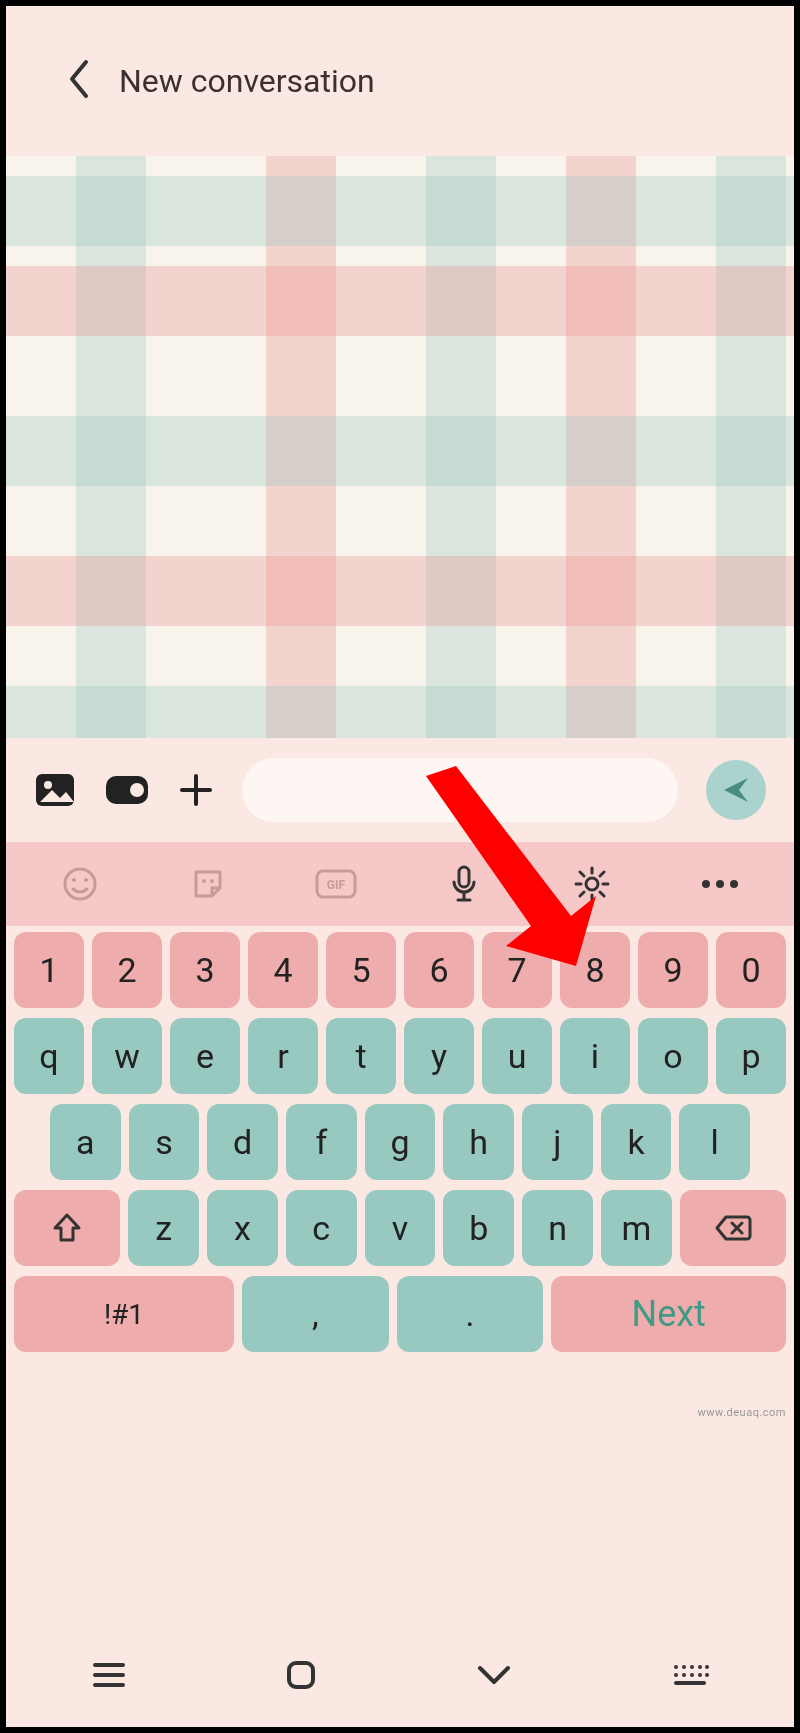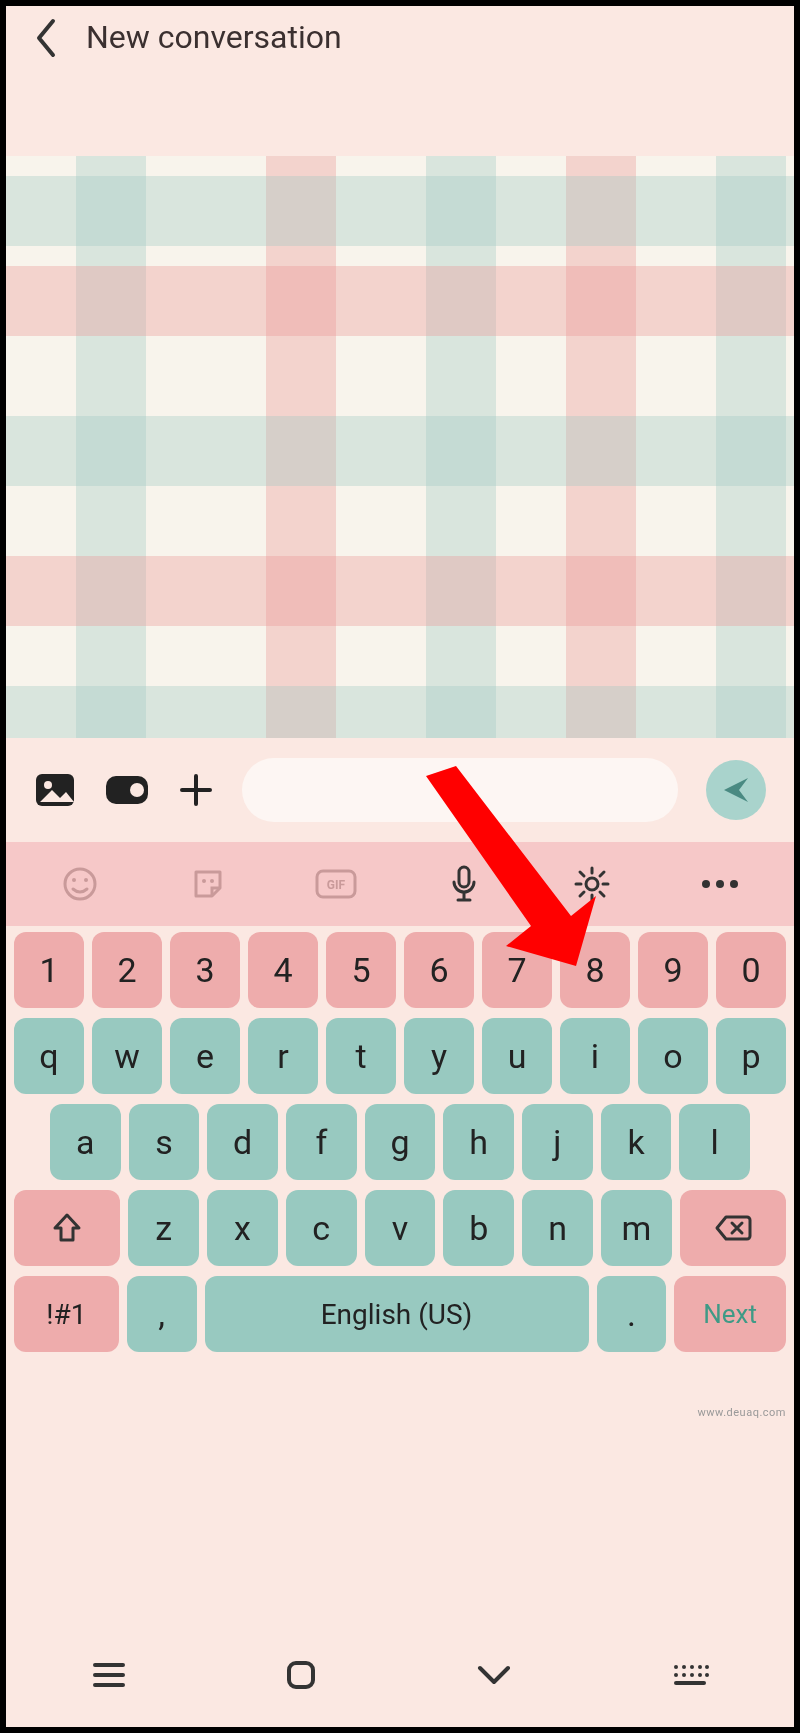--- a/index.html
+++ b/index.html
@@ -1,18 +1,18 @@
 <!DOCTYPE html>
 <html><head>
 <meta charset="utf-8">
 <style>
   * { box-sizing: border-box; margin: 0; padding: 0; font-family: -apple-system, Roboto, "Segoe UI", sans-serif; -webkit-tap-highlight-color: transparent;}
   html,body{width:800px;height:1733px;overflow:hidden;}
   .frame{width:800px;height:1733px;border:6px solid #000;background:#fbe8e2;position:relative;}
-  .header{height:150px;display:flex;align-items:flex-start;padding:12px 28px;gap:28px;}
+  .header{height:150px;display:flex;align-items:center;padding:12px 28px;gap:28px;margin-left:33px;}
   .back{color:#333;}
   .title{font-size:32px;color:#3b3030;font-weight:400;}
   .recipient-row{display:flex;align-items:center;padding:0 28px;height:78px;border-bottom:2px solid #555;margin:0 28px 0 28px;}
   .recipient-input{flex:1;border:none;background:transparent;font-size:32px;color:#444;outline:none;}
   .recipient-input::placeholder{color:#5b4f4f;}
   .add-btn{width:54px;height:54px;border-radius:50%;background:#fdf6f3;display:flex;align-items:center;justify-content:center;color:#d36b5f;font-size:40px;font-weight:300;}
   .bgarea{position:relative;height:582px;overflow:hidden;background:#f8f4ec;}
   .stripe-h{position:absolute;left:-20px;right:-20px;height:70px;background:rgba(235,150,150,.35);}
   .stripe-hb{position:absolute;left:-20px;right:-20px;height:70px;background:rgba(160,200,195,.35);}
   .stripe-v{position:absolute;top:-20px;bottom:-20px;width:70px;background:rgba(235,150,150,.35);}
@@ -25,21 +25,21 @@
   .kb-tool{width:48px;height:48px;display:flex;align-items:center;justify-content:center;color:#333;}
   .kb-tool.dim{color:#000000;}
   .keyboard{background:#fbe8e2;padding:6px 8px 12px;}
   .krow{display:flex;gap:8px;margin-bottom:10px;}
   .key{flex:1;height:76px;border-radius:12px;display:flex;align-items:center;justify-content:center;font-size:34px;color:#222;}
   .key.num{background:#eeacac;}
   .key.ltr{background:#98c9c0;}
   .key.fn{background:#eeacac;}
   .key.wide15{flex:1.5;}
   .key.space{flex:5.5;font-size:28px;}
-  .key.next{background:#eeacac;color:#3f9a86;font-size:26px;flex:1.6;}
+  .key.next{background:#eeacac;color:#3f9a86;font-size:36px;flex:1.6;}
   .krow.indent{padding:0 36px;}
   .navbar{position:absolute;left:6px;right:6px;bottom:6px;height:88px;background:#fbe8e2;display:flex;align-items:center;justify-content:space-around;}
   .nav{color:#333;}
   .arrow{position:absolute;z-index:50;pointer-events:none;}
   .watermark{position:absolute;right:8px;bottom:308px;font-size:11px;color:#999;letter-spacing:.5px;writing-mode:horizontal-tb;}
   @keyframes bl{50%{opacity:0;}}
 </style>
 </head>
 <body>
 
@@ -193,21 +193,20 @@
       <div class="key fn wide15">
         <svg width="38" height="28" viewBox="0 0 38 28">
             <path d="M12 3 H33 a3 3 0 0 1 3 3 V22 a3 3 0 0 1 -3 3 H12 L3 14 Z" stroke="#333" stroke-width="3" fill="none" stroke-linejoin="round"></path>
             <path d="M18 9l10 10M28 9l-10 10" stroke="#333" stroke-width="3" stroke-linecap="round"></path>
           </svg>
       </div>
     </div>
     <div class="krow">
       <div class="key fn" style="flex:1.5;font-size:28px;">!#1</div>
       <div class="key ltr">,</div>
-      <div class="key ltr space">English (US)</div>
       <div class="key ltr">.</div>
       <div class="key next">Next</div>
     </div>
   </div>
 
   <div class="navbar">
     <div class="nav">
       <svg width="34" height="28" viewBox="0 0 34 28">
           <path d="M3 4h28M3 14h28M3 24h28" stroke="#333" stroke-width="4" stroke-linecap="round"></path>
         </svg>

